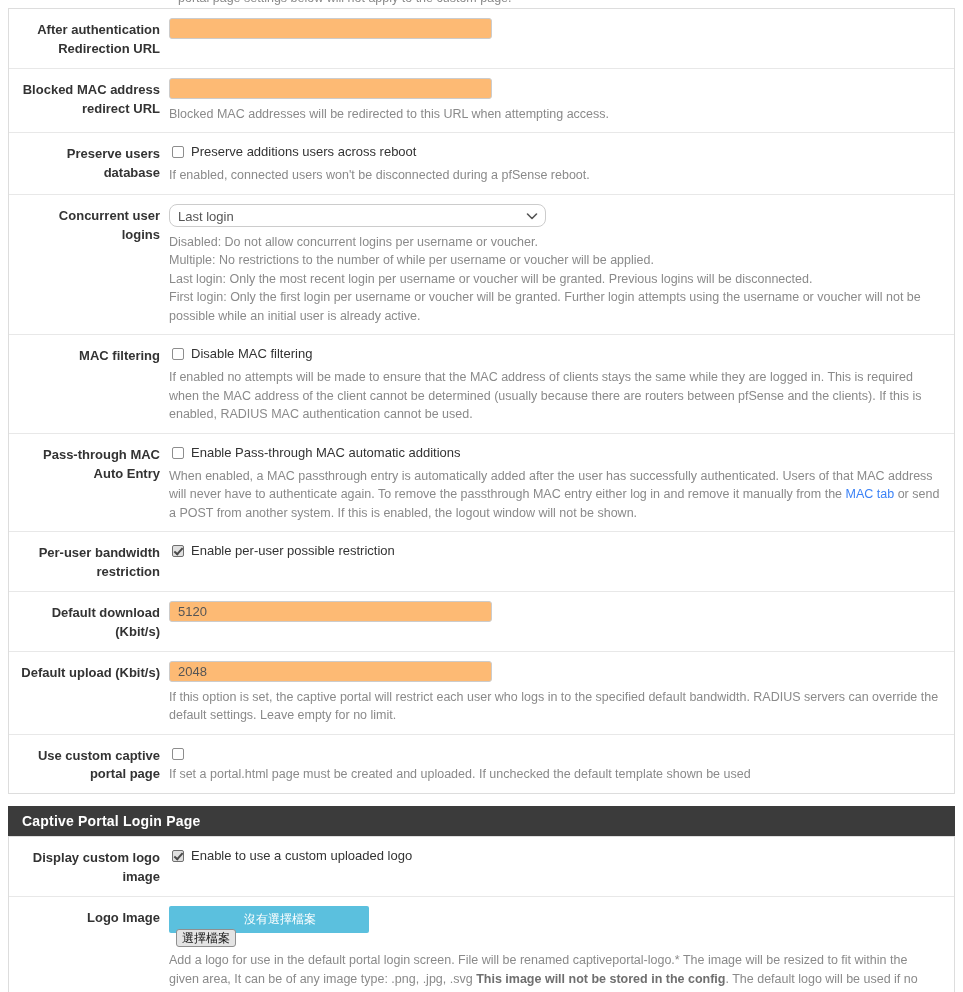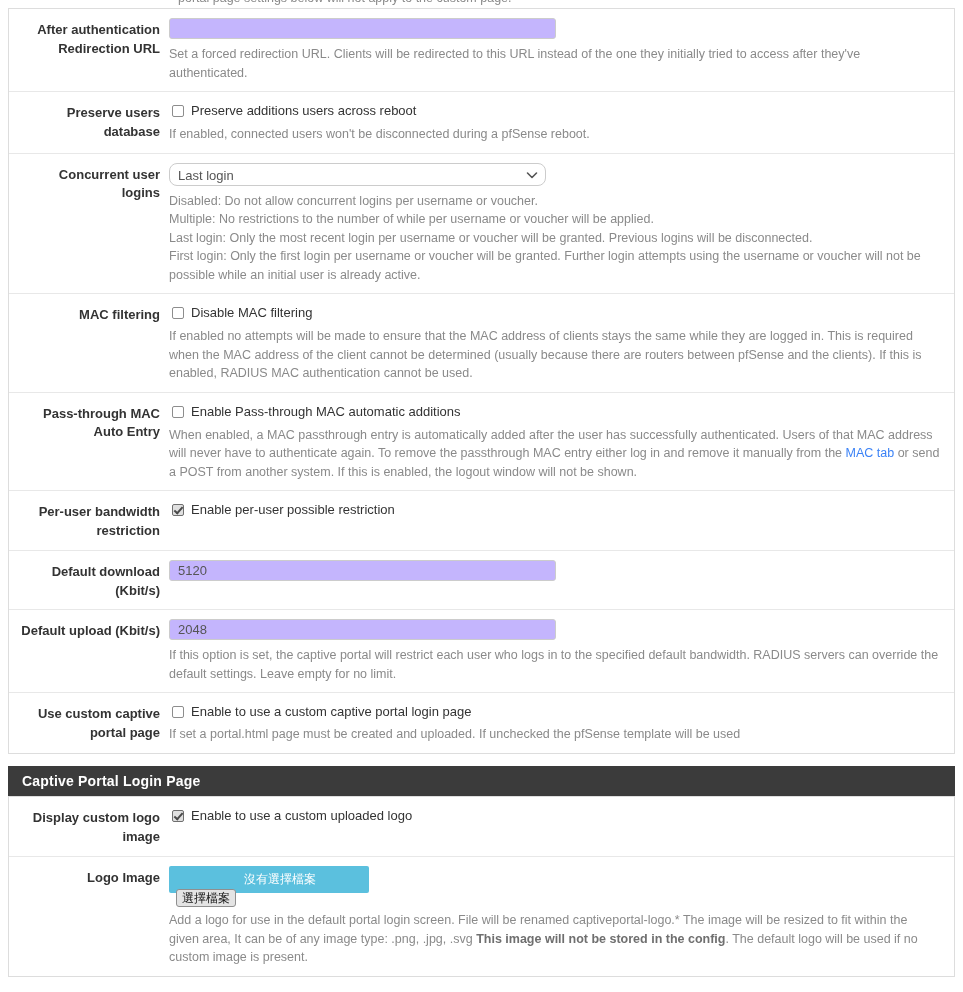--- a/index.html
+++ b/index.html
@@ -56,25 +56,25 @@
   }
 
   .ctl {
     flex: 1;
     padding-right: 14px;
     box-sizing: border-box;
   }
 
   
   .txtinput {
-    width: 387px;
+    width: 323px;
     height: 21px;
     border: 1px solid #cccccc;
     border-radius: 3px;
-    background: #c4b5fd;
+    background: #fdba74;
     font-family: "Liberation Sans", sans-serif;
     font-size: 13px;
     color: #555555;
     padding: 1px 8px;
     box-sizing: border-box;
     outline: none;
     display: block;
   }
 
   .selwrap {
@@ -226,24 +226,30 @@
   <div class="topsliver">
     <span class="clip">portal page settings below will not apply to the custom page.</span>
   </div>
 
   <div class="panel">
 
     <div class="row">
       <div class="lbl">After authentication Redirection URL</div>
       <div class="ctl">
         <input class="txtinput" type="text" value="" style="">
-        <div class="help">Set a forced redirection URL. Clients will be redirected to this URL instead of the one they initially tried to access after they've authenticated.</div>
-      </div>
-    </div>
-
+      </div>
+    </div>
+
+    <div class="row">
+      <div class="lbl">Blocked MAC address redirect URL</div>
+      <div class="ctl">
+        <input class="txtinput" type="text" value="" style="">
+        <div class="help">Blocked MAC addresses will be redirected to this URL when attempting access.</div>
+      </div>
+    </div>
 
     <div class="row">
       <div class="lbl">Preserve users database</div>
       <div class="ctl">
         <div class="cbline">
           <span class="cbox"></span>
           <span class="cblabel">Preserve additions users across reboot</span>
         </div>
         <div class="help">If enabled, connected users won't be disconnected during a pfSense reboot.</div>
       </div>
@@ -314,23 +320,22 @@
         <input class="txtinput" type="text" value="2048" style="">
         <div class="help">If this option is set, the captive portal will restrict each user who logs in to the specified default bandwidth. RADIUS servers can override the default settings. Leave empty for no limit.</div>
       </div>
     </div>
 
     <div class="row">
       <div class="lbl">Use custom captive portal page</div>
       <div class="ctl">
         <div class="cbline">
           <span class="cbox"></span>
-          <span class="cblabel">Enable to use a custom captive portal login page</span>
-        </div>
-        <div class="help nomargin">If set a portal.html page must be created and uploaded. If unchecked the pfSense template will be used</div>
+        </div>
+        <div class="help nomargin">If set a portal.html page must be created and uploaded. If unchecked the default template shown be used</div>
       </div>
     </div>
 
   </div>
 
   <div class="sechead">Captive Portal Login Page</div>
 
   <div class="panel first">
 
     <div class="row">

